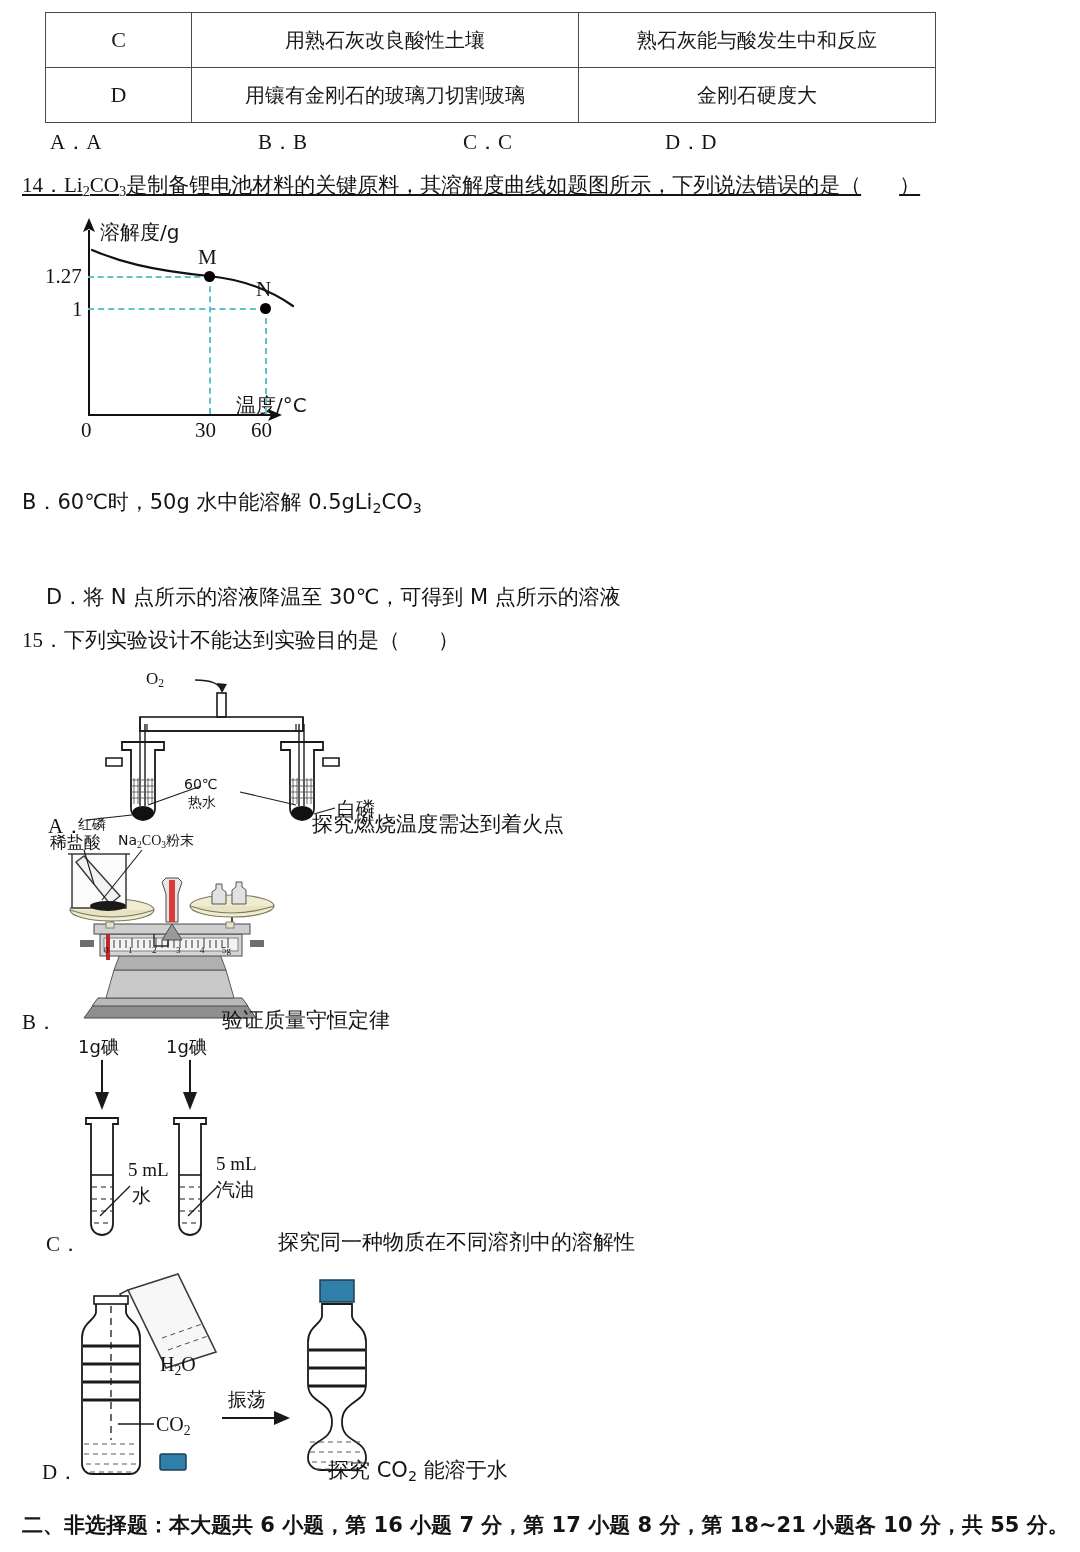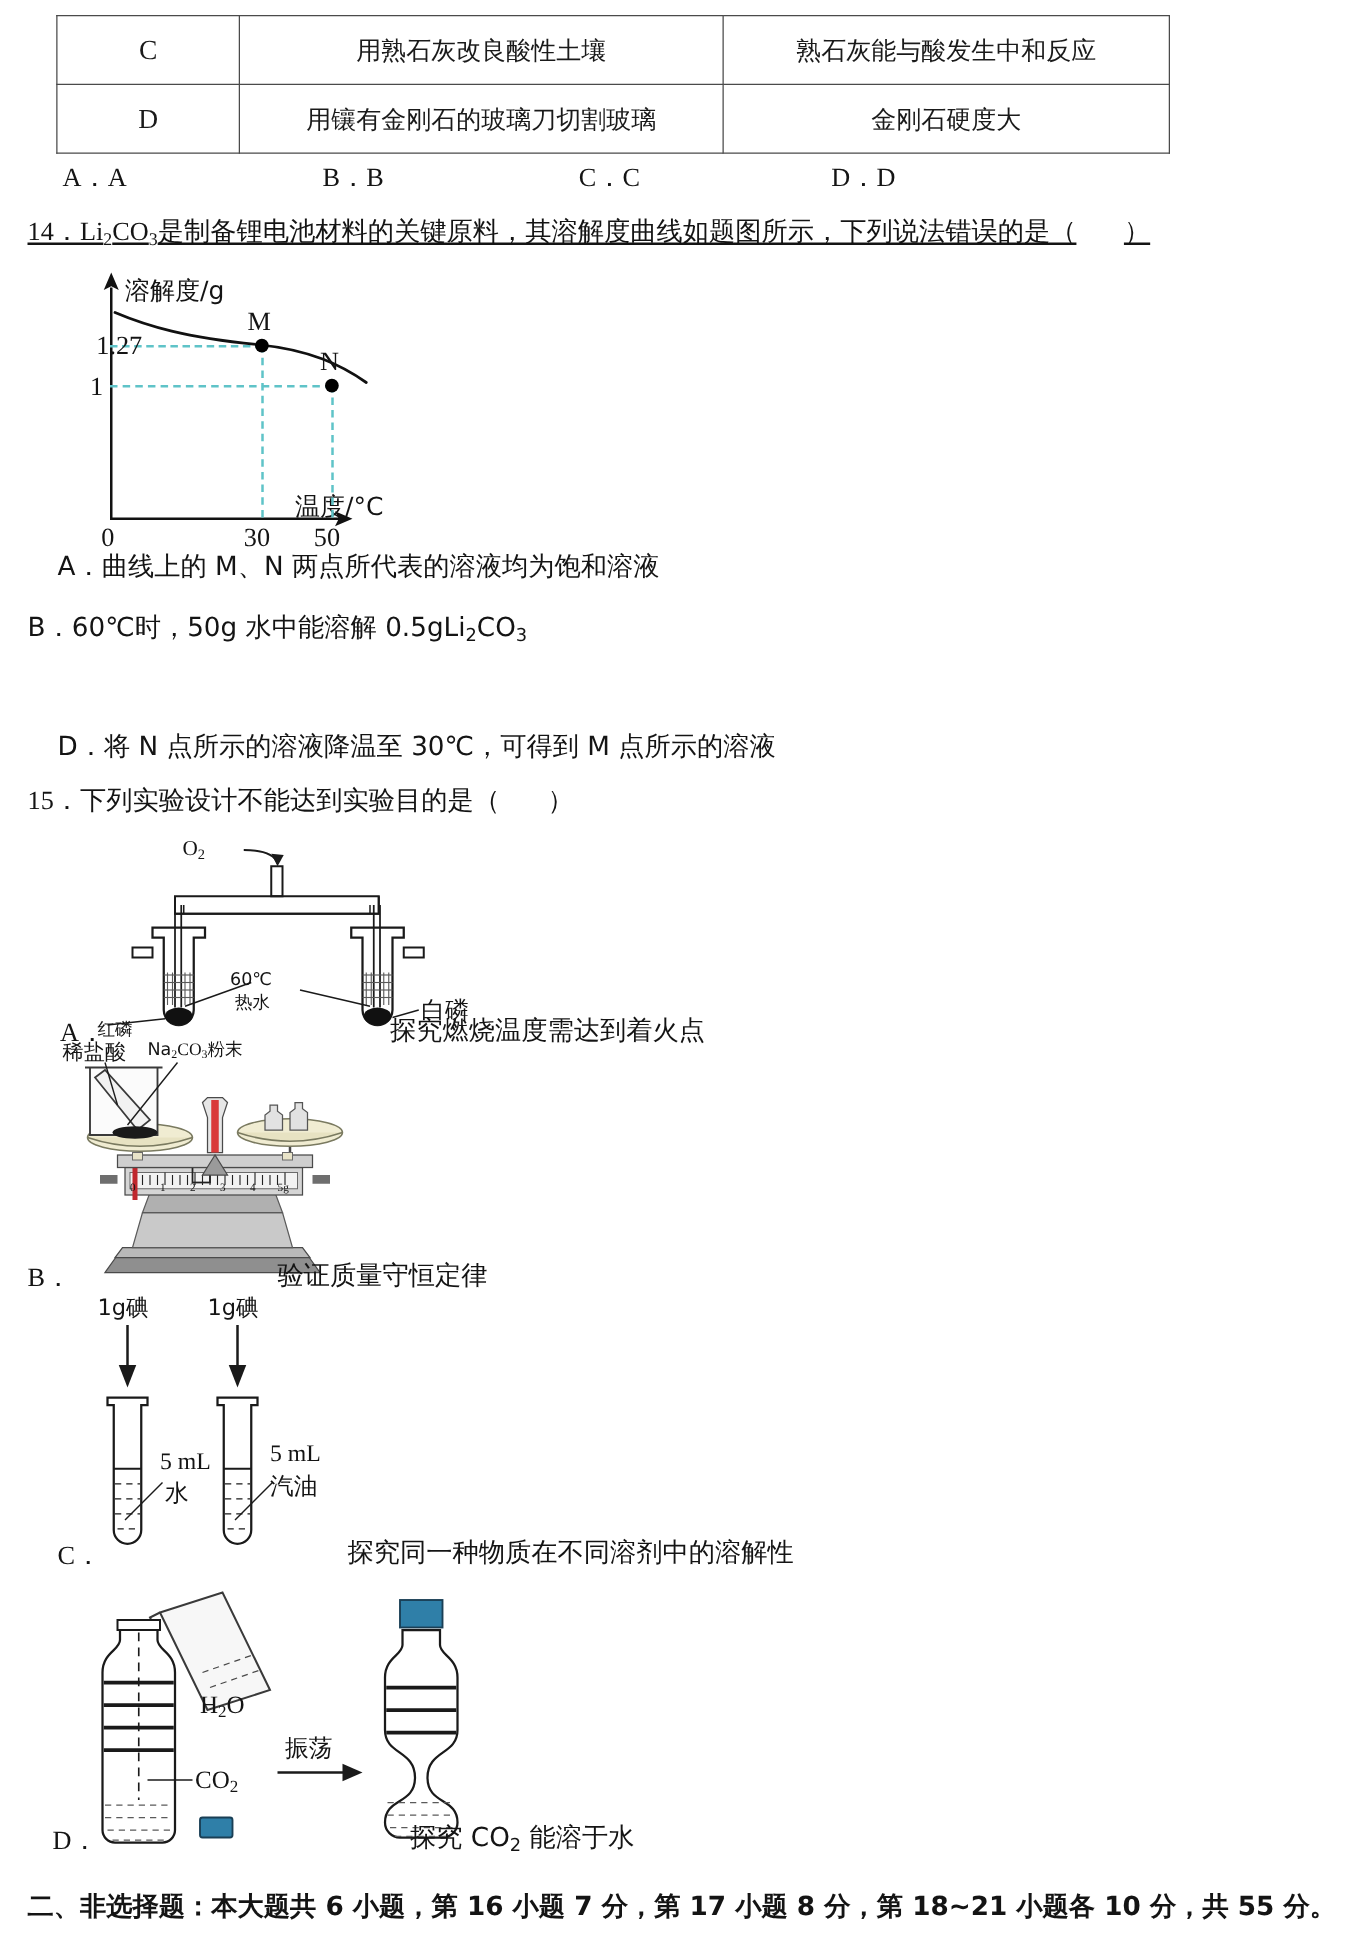--- a/index.html
+++ b/index.html
@@ -105,31 +105,28 @@
 
     <svg style="position:absolute;left:40px;top:10px;" width="210" height="190">
       <path d="M 4,22 C 30,33 60,42 121,48 C 160,52 185,64 205,78" fill="none" stroke="#111" stroke-width="2.2" stroke-linecap="round"></path>
     </svg>
 
     <div class="dot" style="left:156px;top:53px;"></div>
     <div class="dot" style="left:212px;top:85px;"></div>
     <div class="txt" style="left:150px;top:26px;font-size:21px;">M</div>
     <div class="txt" style="left:208px;top:58px;font-size:21px;">N</div>
 
-    <div class="ticklbl" style="left:-3px;top:46px;margin-left:32px;">1.27</div>
+    <div class="ticklbl" style="left:-3px;top:46px;">1.27</div>
     <div class="ticklbl" style="left:24px;top:79px;">1</div>
 
     <div class="ticklbl" style="left:33px;top:200px;">0</div>
     <div class="ticklbl" style="left:147px;top:200px;">30</div>
-    <div class="ticklbl" style="left:203px;top:200px;">50</div>
-  </div>
-
-  <div class="txt cn stem" style="left:46px;top:440px;">
-    <span>A．</span><span>曲线上的 M、N 两点所代表的溶液均为饱和溶液</span>
-  </div>
+    <div class="ticklbl" style="left:203px;top:200px;">60</div>
+  </div>
+
 
   <div class="txt cn stem" style="left:22px;top:489px;">
     <span>B．</span><span>60℃时，50g 水中能溶解 0.5gLi</span><sub>2</sub><span>CO</span><sub>3</sub>
   </div>
 
 
   <div class="txt cn stem" style="left:46px;top:584px;">
     <span>D．</span><span>将 N 点所示的溶液降温至 30℃，可得到 M 点所示的溶液</span>
   </div>
 

